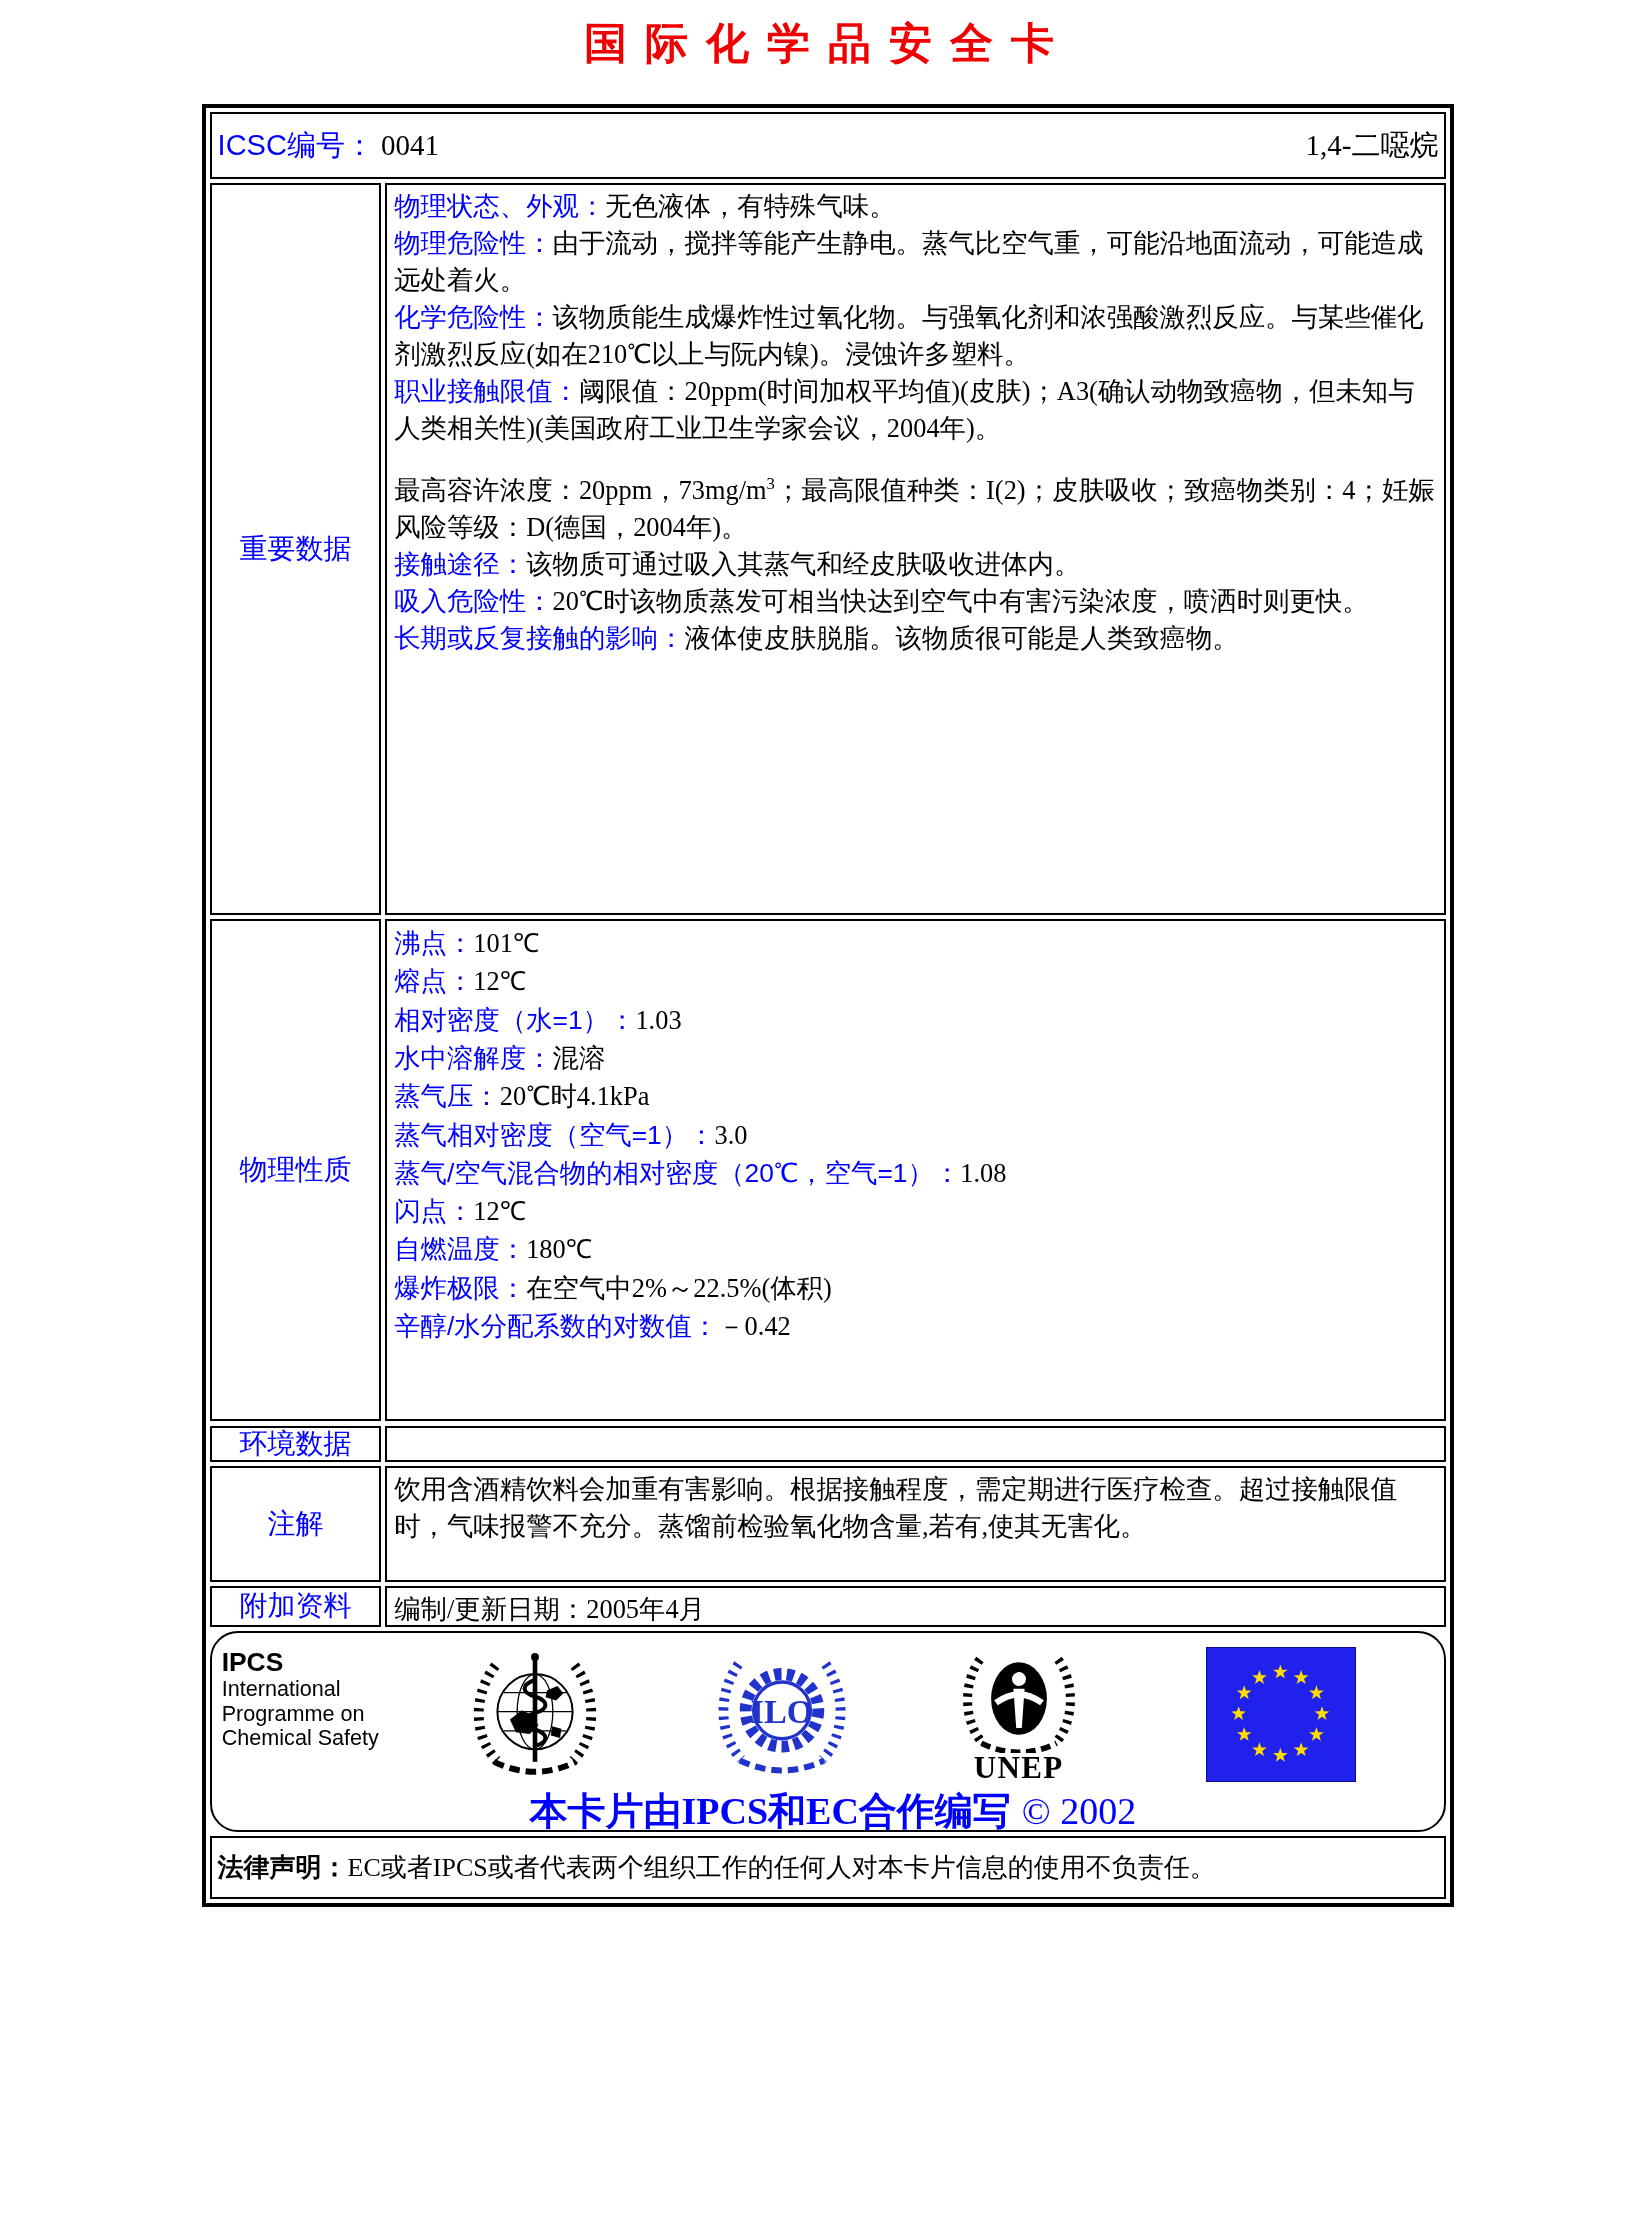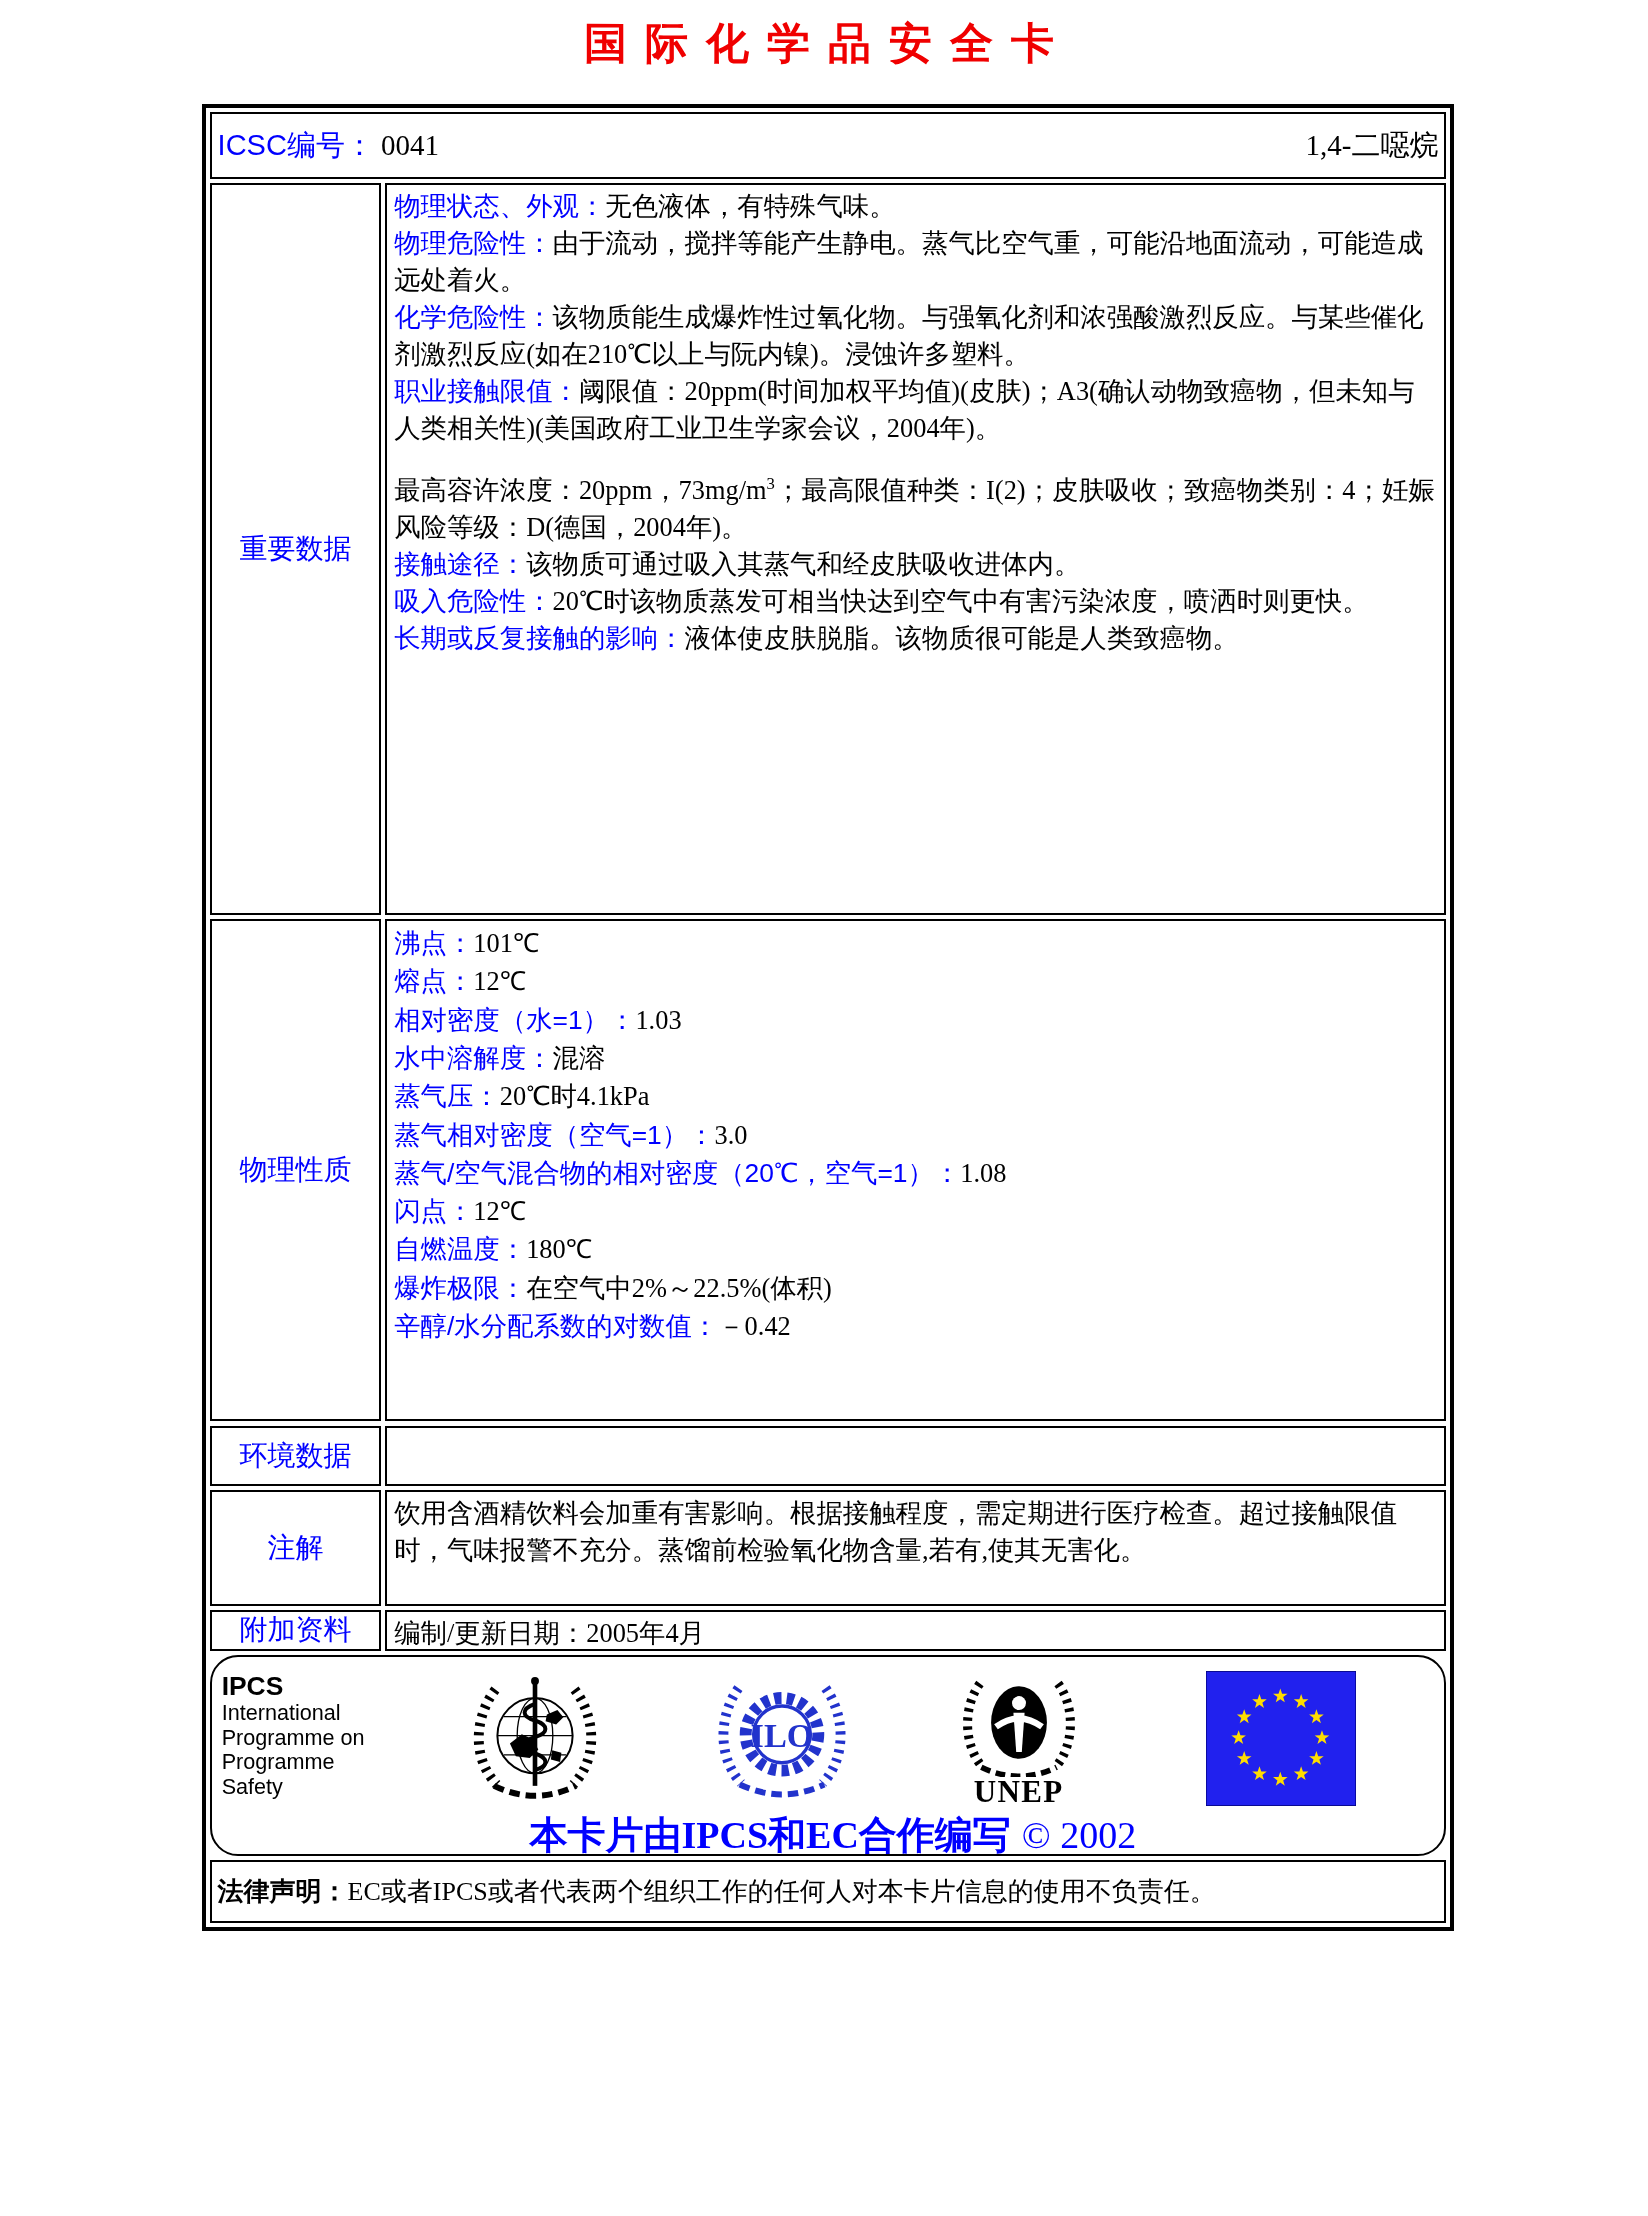--- a/index.html
+++ b/index.html
@@ -19,21 +19,21 @@
     position: absolute; left: 202px; top: 104px; width: 1252px;
     border: 4.9px solid #000; padding: 4px;
     display: flex; flex-direction: column; gap: 4.2px;
     background: #fff;
   }
   .row { display: flex; gap: 4.2px; flex: 0 0 auto; }
   .cell { border: 2.1px solid #000; background: #fff; }
   .r1 { height: 67px; }
   .r2 { height: 732px; }
   .r3 { height: 502px; }
-  .r4 { height: 60px; }
+  .r4 { height: 36px; }
   .r5 { height: 116px; }
   .r6 { height: 41px; }
   .r7 { height: 201px; }
   .r8 { height: 63px; }
 
   .header-cell {
     flex: 1; display: flex; justify-content: space-between; align-items: center;
     padding: 0 5.6px; font-size: 29px;
   }
   .icsc-label {
@@ -155,21 +155,21 @@
   </div>
 
   <div class="row r7">
     <div class="cell logos-cell">
       <div class="logos-strip">
 
         <div class="ipcs-block">
           <div class="ipcs-title">IPCS</div>
           <div class="ipcs-sub">International</div>
           <div class="ipcs-sub">Programme on</div>
-          <div class="ipcs-sub">Programme Safety</div>
+          <div class="ipcs-sub">Chemical Safety</div>
         </div>
 
         <div class="logo-who">
           <svg width="132" height="132" viewBox="0 0 200 200">
             <g stroke="#000" fill="none">
               <path d="M40,28 C8,70 4,132 42,172" stroke-width="15" stroke-dasharray="5,9"></path>
               <path d="M160,28 C192,70 196,132 158,172" stroke-width="15" stroke-dasharray="5,9"></path>
               <path d="M38,174 Q100,204 162,174" stroke-width="9" stroke-dasharray="16,9"></path>
               <circle cx="100" cy="98" r="57" stroke-width="3"></circle>
               <ellipse cx="100" cy="98" rx="27" ry="57" stroke-width="2"></ellipse>

